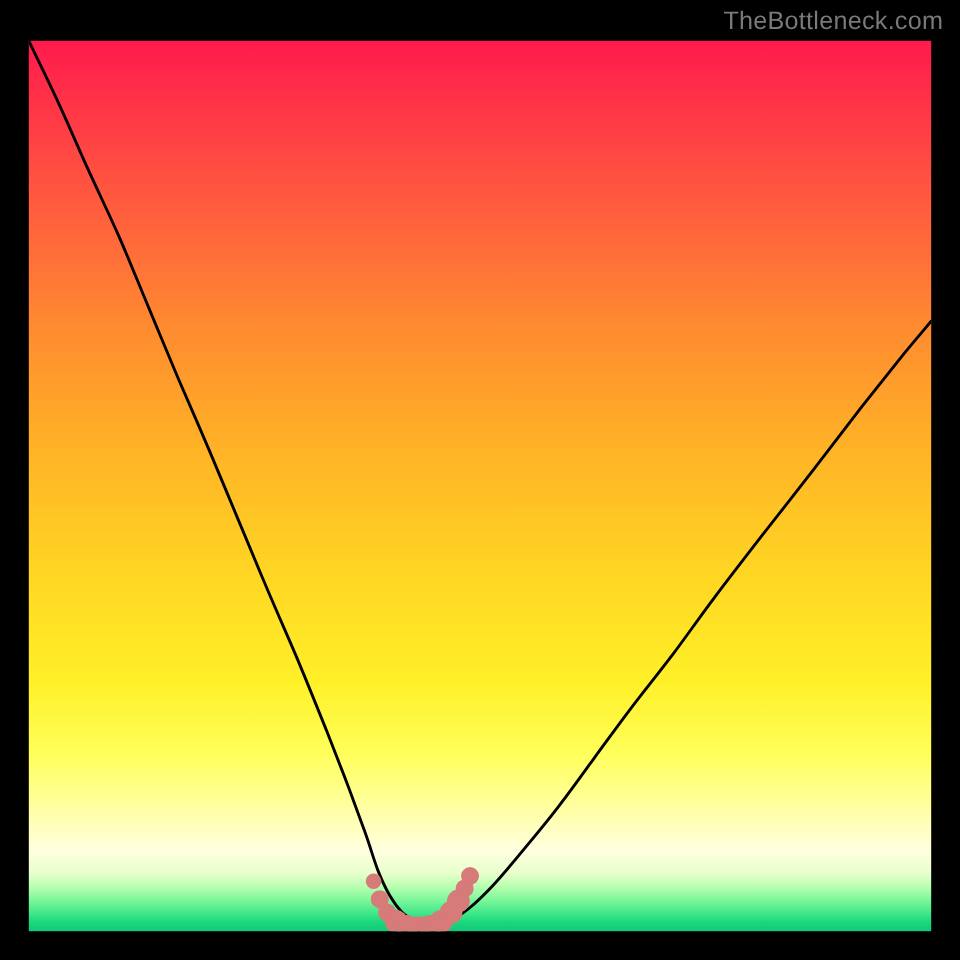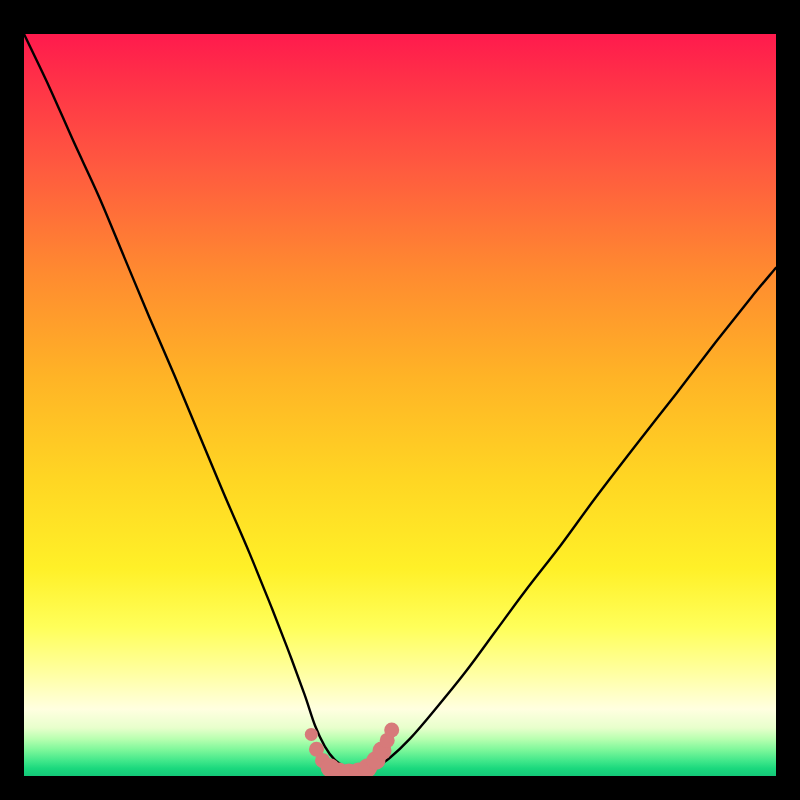--- a/index.html
+++ b/index.html
@@ -59,20 +59,21 @@
     top: 0;
     left: 0;
     width: 752px;
     height: 742px;
   }
 </style>
 </head>
 <body>
 
 <div class="frame">
+  <div class="watermark">TheBottleneck.com</div>
 
   <div class="plot">
     <svg class="curve" viewBox="0 0 752 742" preserveAspectRatio="none">
       <path id="main-curve" fill="none" stroke="#000000" stroke-width="2.4" stroke-linecap="round" stroke-linejoin="round" d="M 0.0 0.0 C 4.1 8.7, 16.5 34.0, 24.8 51.9 C 33.1 69.9, 41.2 89.0, 49.6 107.6 C 58.0 126.1, 66.8 144.1, 75.2 163.2 C 83.6 182.4, 91.7 202.8, 100.0 222.6 C 108.3 242.4, 116.4 262.2, 124.8 282.0 C 133.2 301.7, 142.0 321.5, 150.4 341.3 C 158.8 361.1, 166.9 380.9, 175.2 400.7 C 183.5 420.5, 191.6 440.3, 200.0 460.0 C 208.4 479.8, 217.6 500.2, 225.6 519.4 C 233.6 538.6, 241.5 558.4, 248.2 575.0 C 254.8 591.7, 260.1 605.3, 265.5 619.6 C 270.8 633.8, 276.2 648.4, 280.5 660.4 C 284.8 672.4, 287.6 682.9, 291.0 691.5 C 294.4 700.2, 297.5 706.6, 300.8 712.3 C 304.1 718.0, 307.2 722.2, 310.6 725.7 C 314.0 729.1, 317.7 731.2, 321.1 733.1 C 324.5 735.0, 327.6 736.2, 330.9 736.8 C 334.1 737.4, 337.1 737.4, 340.7 736.8 C 344.2 736.2, 347.7 735.3, 351.9 733.1 C 356.2 730.9, 360.6 728.1, 366.2 723.5 C 371.9 718.8, 378.3 712.9, 385.8 704.9 C 393.3 696.9, 402.1 686.4, 411.3 675.2 C 420.6 664.1, 431.4 651.1, 441.4 638.1 C 451.5 625.1, 461.5 610.9, 471.5 597.3 C 481.5 583.7, 490.8 570.7, 501.6 556.5 C 512.4 542.3, 524.5 527.4, 536.2 512.0 C 547.8 496.5, 559.0 480.4, 571.5 463.8 C 584.1 447.1, 598.0 429.1, 611.4 411.8 C 624.8 394.5, 638.6 377.2, 652.0 359.9 C 665.4 342.6, 679.3 324.0, 691.8 307.9 C 704.4 291.9, 717.2 275.8, 727.2 263.4 C 737.2 251.0, 747.9 238.7, 752.0 233.7"></path>
       <g id="highlight-dots">
           <circle cx="287.3" cy="700.4" r="6.5" fill="#d77a7a"></circle>
           <circle cx="292.5" cy="715.3" r="7.5" fill="#d77a7a"></circle>
           <circle cx="298.5" cy="726.4" r="7.5" fill="#d77a7a"></circle>
           <circle cx="306.1" cy="733.8" r="9.5" fill="#d77a7a"></circle>
           <circle cx="315.1" cy="737.9" r="9.5" fill="#d77a7a"></circle>

